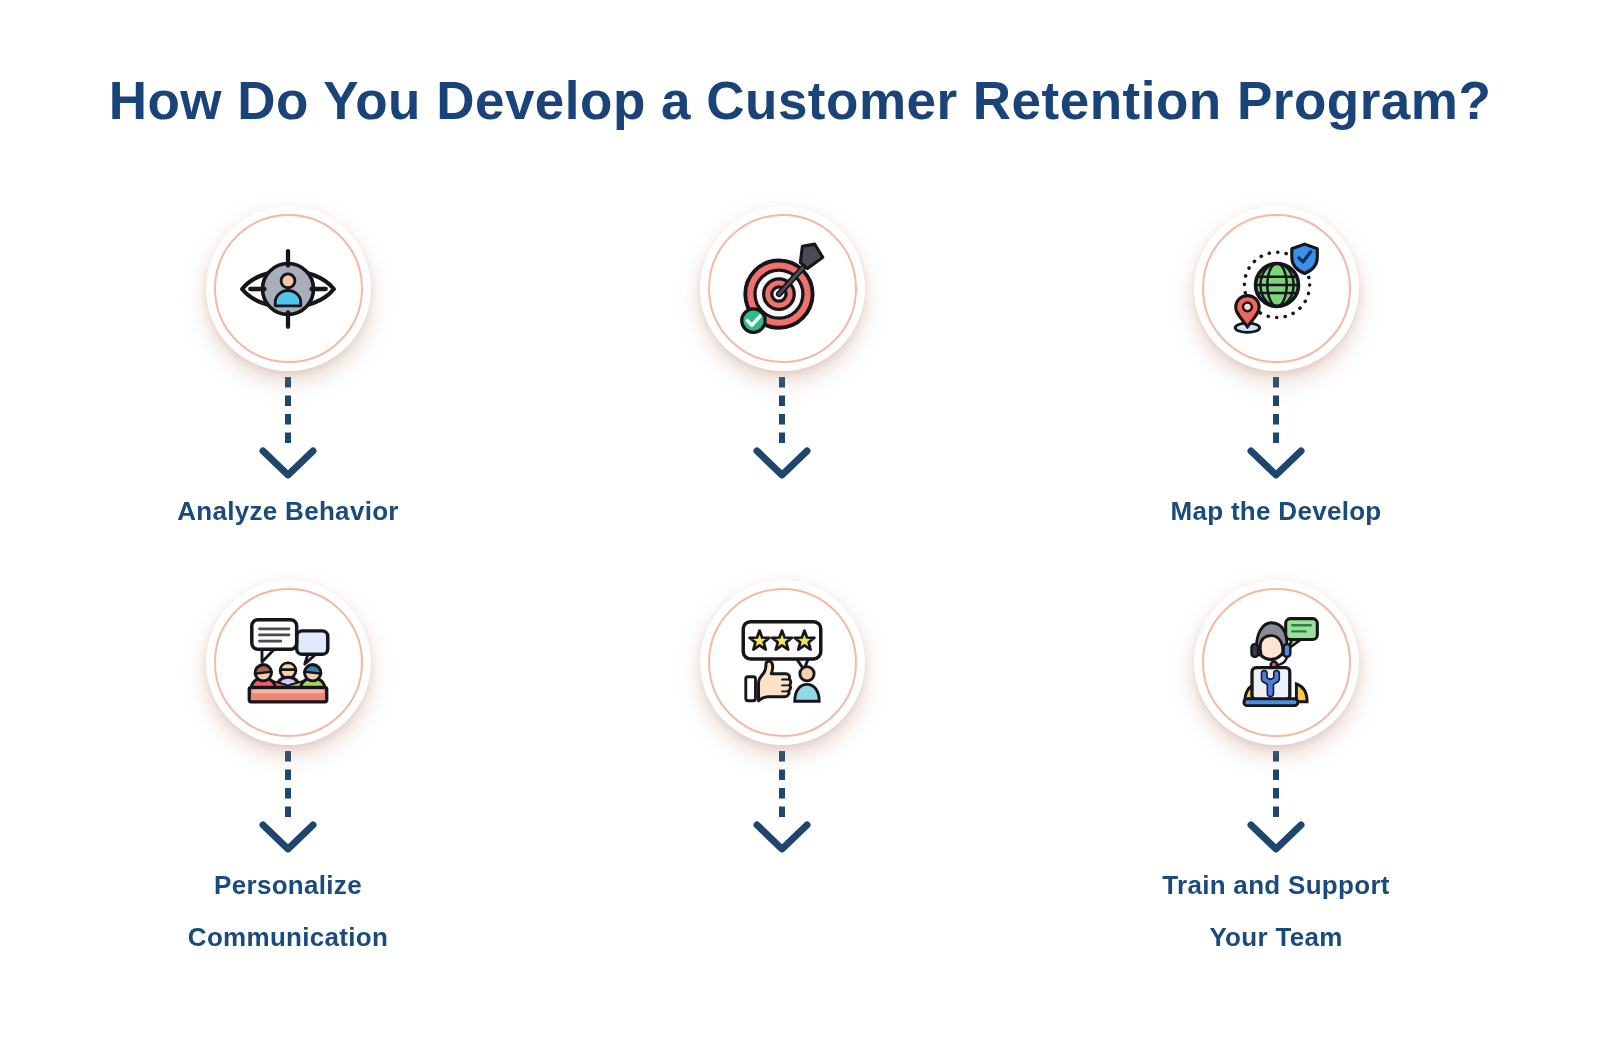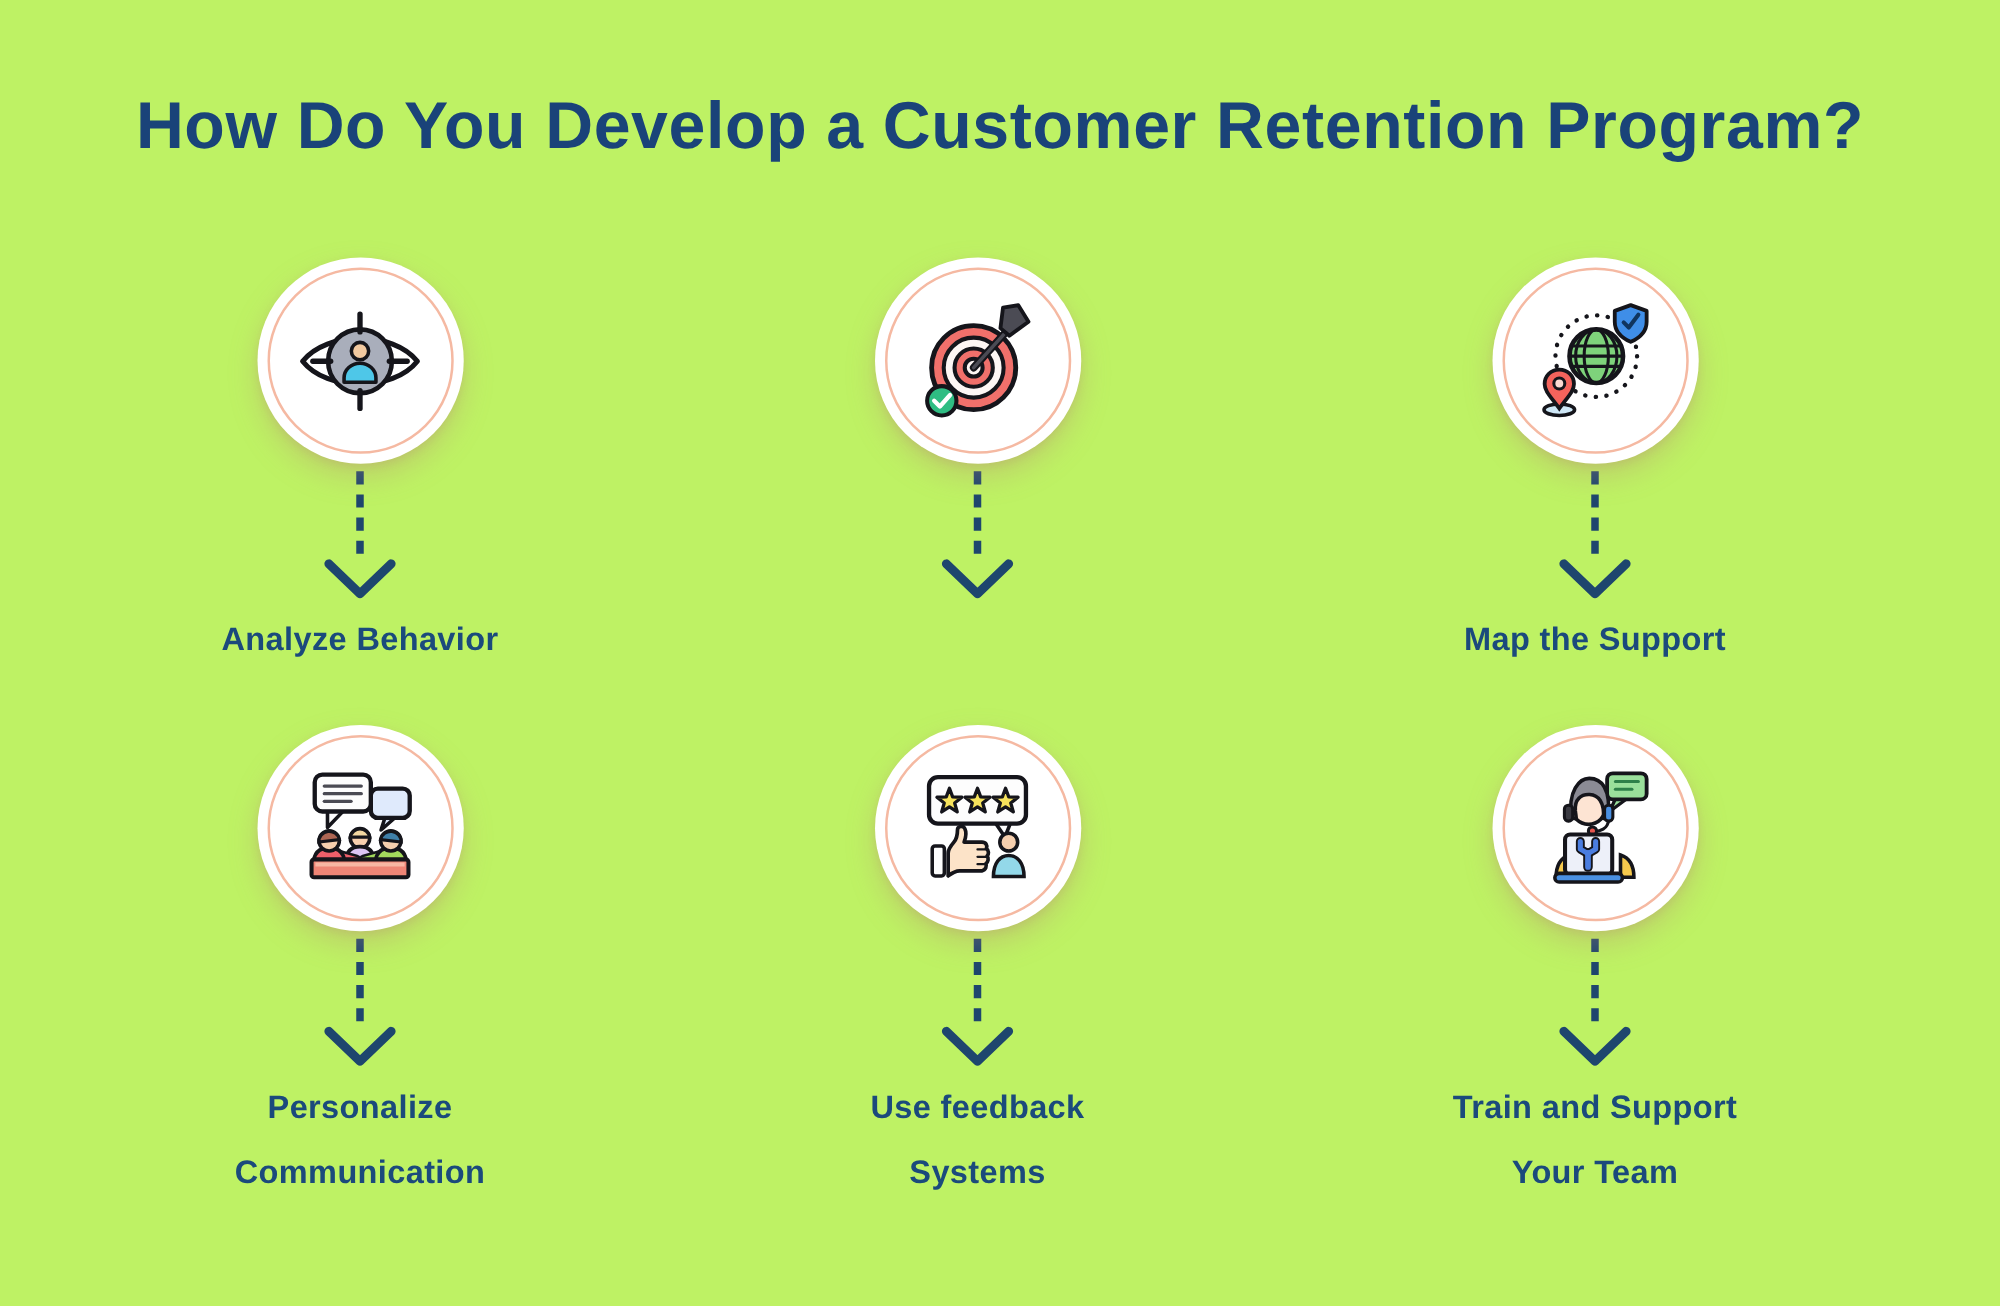--- a/index.html
+++ b/index.html
@@ -2,21 +2,21 @@
 <html><head>
 <meta charset="utf-8">
 <style>
   html,body{margin:0;padding:0;}
   body{
     width:1600px;height:1045px;
     background:#fbeadf;
     font-family:"Liberation Sans","DejaVu Sans",sans-serif;
     overflow:hidden;
   }
-  .canvas{position:relative;width:1600px;height:1045px;background:#bef264;}
+  .canvas{position:relative;width:1600px;height:1045px;background:#ffffff;}
   .title{
     position:absolute;top:70px;left:0;right:0;margin:0;
     text-align:center;
     font-size:53px;font-weight:700;letter-spacing:0.5px;
     color:#1a4379;
   }
   .grid{
     position:absolute;top:206px;left:41px;width:1482px;
     display:grid;grid-template-columns:repeat(3,1fr);
   }
@@ -113,21 +113,21 @@
           <line x1="30" y1="46" x2="72" y2="46" stroke="#15151b" stroke-width="2.4"></line>
           <line x1="32.4" y1="38" x2="69.6" y2="38" stroke="#15151b" stroke-width="2.4"></line>
           <line x1="32.4" y1="54" x2="69.6" y2="54" stroke="#15151b" stroke-width="2.4"></line>
         </svg>
       </div>
       <svg class="arrow" viewBox="0 0 60 108">
         <line x1="30" y1="2" x2="30" y2="74" stroke="#1e466e" stroke-width="6" stroke-dasharray="10.5 8"></line>
         <polyline points="5,76 30,100 55,76" fill="none" stroke="#1e466e" stroke-width="7" stroke-linecap="round" stroke-linejoin="round"></polyline>
       </svg>
       <div class="label">
-        <span>Map the Support</span>
+        <span>Map the Develop</span>
         <span></span>
       </div>
     </div>
 
     <div class="step row2">
       <div class="circle">
         <div class="ring"></div>
         <svg class="icon" viewBox="0 0 100 100">
           <path d="M70 40 L66.5 51 L79 40 Z" fill="#dfeafc" stroke="#15151b" stroke-width="2.8" stroke-linejoin="round"></path>
           <rect x="58.5" y="18.5" width="30.5" height="23" rx="5.5" fill="#dfeafc" stroke="#15151b" stroke-width="3.4"></rect>
@@ -184,24 +184,20 @@
             <line x1="50" y1="77.8" x2="56.5" y2="77.8"></line>
           </g>
           <circle cx="74.5" cy="60.5" r="7" fill="#f6cfae" stroke="#15151b" stroke-width="2.8"></circle>
           <path d="M62.5 87.5 C62.5 77 67.5 71 74.5 71 C81.5 71 86.5 77 86.5 87.5 Z" fill="#93d8e9" stroke="#15151b" stroke-width="2.8"></path>
         </svg>
       </div>
       <svg class="arrow" viewBox="0 0 60 108">
         <line x1="30" y1="2" x2="30" y2="74" stroke="#1e466e" stroke-width="6" stroke-dasharray="10.5 8"></line>
         <polyline points="5,76 30,100 55,76" fill="none" stroke="#1e466e" stroke-width="7" stroke-linecap="round" stroke-linejoin="round"></polyline>
       </svg>
-      <div class="label">
-        <span>Use feedback</span>
-        <span>Systems</span>
-      </div>
     </div>
 
     <div class="step row2">
       <div class="circle">
         <div class="ring"></div>
         <svg class="icon" viewBox="0 0 100 100">
           <path d="M66 26.5 L61.5 36.5 L75 26.5 Z" fill="#9ae09b" stroke="#15151b" stroke-width="2.6" stroke-linejoin="round"></path>
           <rect x="59.5" y="6.5" width="31" height="20.5" rx="4.5" fill="#9ae09b" stroke="#15151b" stroke-width="3"></rect>
           <g stroke="#2e8049" stroke-width="2.4" stroke-linecap="round">
             <line x1="66" y1="13" x2="84" y2="13"></line>

